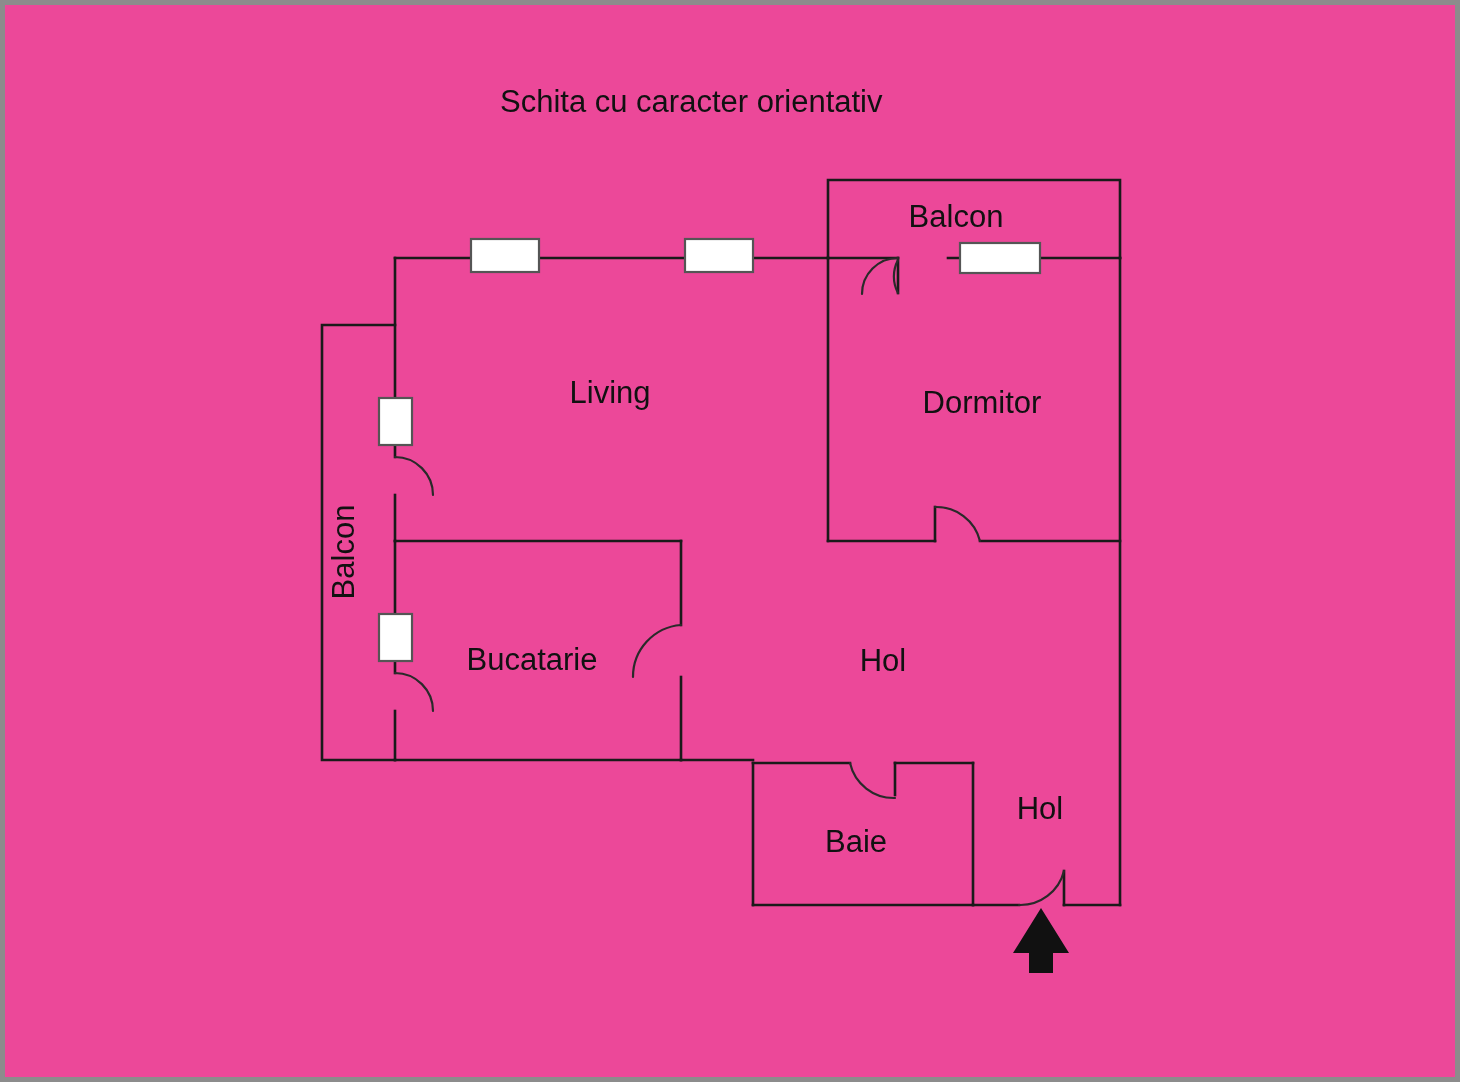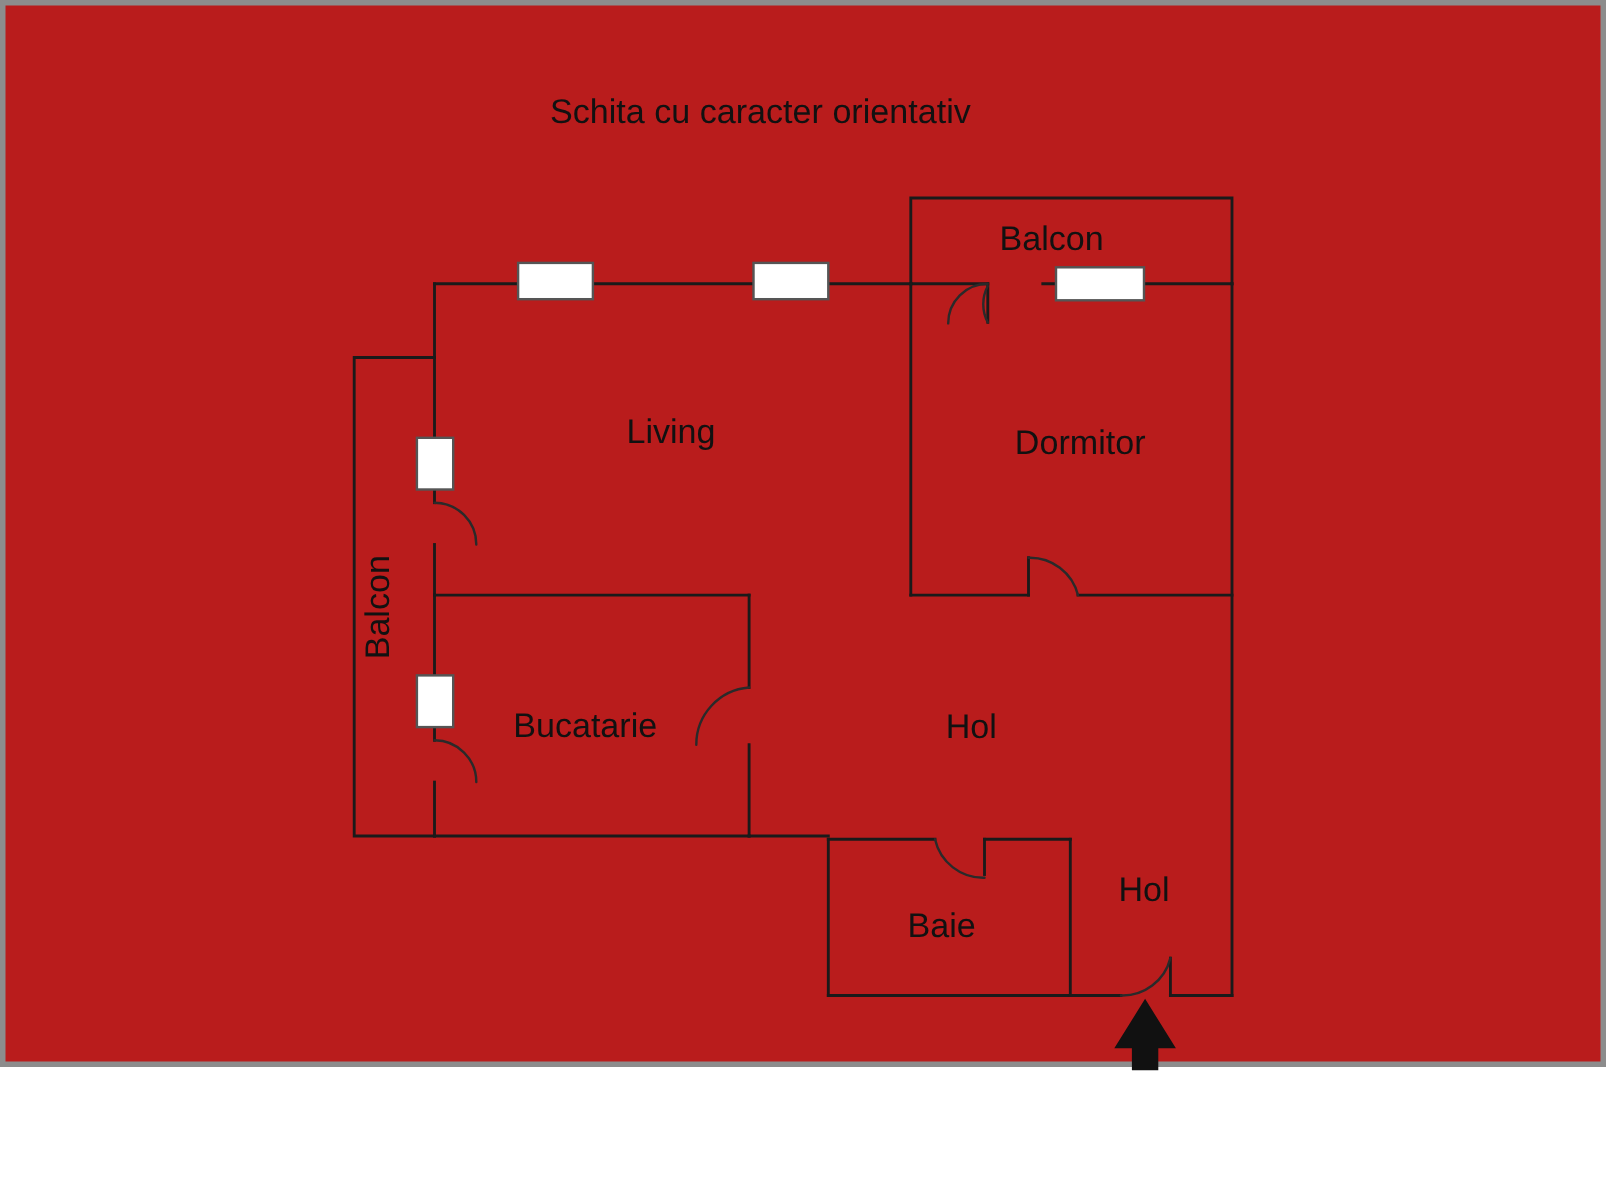--- a/index.html
+++ b/index.html
@@ -10,22 +10,22 @@
   }
   body {
     width: 1460px;
     height: 1082px;
     font-family: "Liberation Sans", sans-serif;
     overflow: hidden;
   }
   #page {
     position: relative;
     width: 1460px;
-    height: 970px;
-    background: #b91c1c;
+    height: 1082px;
+    background: #ec4899;
     box-sizing: border-box;
     border: 5px solid #8c8c8c;
   }
   #plan-svg {
     position: absolute;
     left: 0;
     top: 0;
     width: 1460px;
     height: 1082px;
     display: block;

